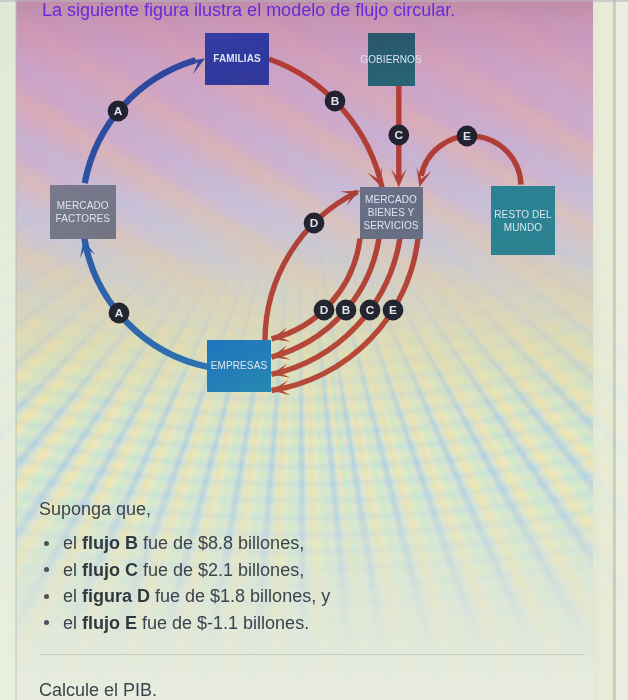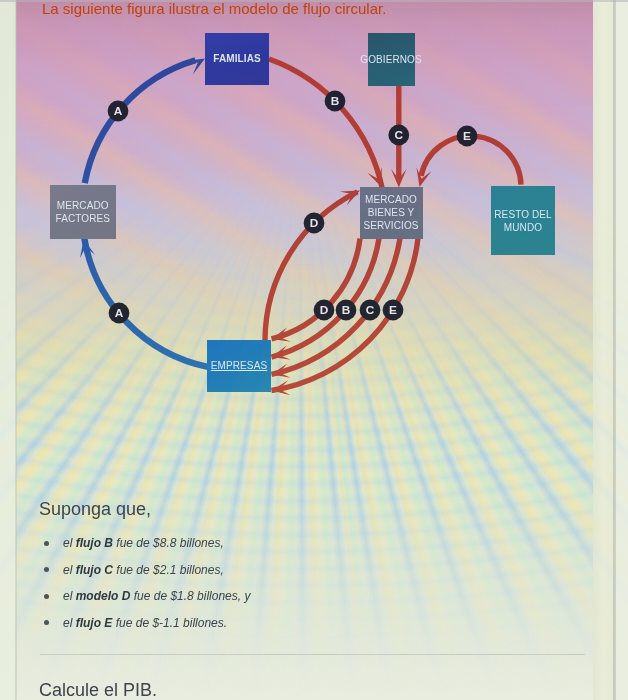--- a/index.html
+++ b/index.html
@@ -50,44 +50,44 @@
       background:#b9beb2;opacity:.45;}
   .right-edge{position:absolute;left:593px;top:0;width:22px;height:700px;
       background:linear-gradient(90deg,#e2e6d2 0%,#e9ecd8 45%,#e6e9d4 100%);}
   .right-edge2{position:absolute;left:613px;top:0;width:3px;height:700px;
       background:linear-gradient(90deg,#b8bdb2 0%,#c5cabe 100%);opacity:.75;}
   .right-edge3{position:absolute;left:616px;top:0;width:12px;height:700px;
       background:#eaeee0;}
   .top-edge{position:absolute;left:0;top:0;width:628px;height:2px;
       background:#b6b3bd;opacity:.55;}
 
-  .intro{position:absolute;left:42px;top:0px;font-size:15px;color:#c2410c;
+  .intro{position:absolute;left:42px;top:0px;font-size:18px;color:#6d28d9;
       letter-spacing:0px;white-space:nowrap;}
 
   .figure{position:absolute;left:18px;top:6px;width:575px;height:473px;
       filter:blur(0.55px) saturate(.94);opacity:.93;}
   svg.diagram{position:absolute;left:0;top:0;}
 
   .box{position:absolute;display:flex;align-items:center;justify-content:center;
       text-align:center;color:#dce9f4;font-size:10px;line-height:13px;
       letter-spacing:.1px;font-weight:400;white-space:pre-line;}
 
   #b-familias{left:187px;top:26.5px;width:64px;height:52.5px;background:linear-gradient(160deg,#2838ad 0%,#2231a2 55%,#27309c 100%);font-weight:bold;}
   #b-gobiernos{left:349.5px;top:26.5px;width:47px;height:53px;background:linear-gradient(165deg,#1c5168 0%,#1a5a6e 50%,#196273 100%);}
   #b-mf{left:32px;top:178.5px;width:65.5px;height:54px;background:linear-gradient(160deg,#73768a 0%,#6e7283 55%,#6c7080 100%);}
   #b-mb{left:341.5px;top:181px;width:63px;height:51.5px;background:linear-gradient(160deg,#636b86 0%,#5f687f 55%,#5e6a7c 100%);}
   #b-rm{left:473px;top:180px;width:64px;height:69px;background:linear-gradient(160deg,#1a7e92 0%,#1a7f90 55%,#1c7f8c 100%);}
-  #b-emp{left:189px;top:334px;width:64px;height:51.5px;background:linear-gradient(150deg,#0e6fc4 0%,#1076bd 45%,#1584b4 100%);text-decoration:underline;}
+  #b-emp{left:189px;top:334px;width:64px;height:51.5px;background:linear-gradient(150deg,#0e6fc4 0%,#1076bd 45%,#1584b4 100%);}
 
   .qtext{position:absolute;color:#3e444c;font-size:18px;}
   #prompt{left:39px;top:499px;}
   #question{left:39px;top:680px;}
   .bullets{position:absolute;left:38px;top:530px;width:470px;margin:0;padding:0;list-style:none;}
-  .bullets li{position:relative;font-size:12px;color:#3b434d;line-height:26.6px;
-      padding-left:25px;font-style:italic;}
+  .bullets li{position:relative;font-size:18px;color:#3b434d;line-height:26.6px;
+      padding-left:25px;}
   .bullets li .dot{position:absolute;left:5.5px;top:10.5px;width:5px;height:5px;
       border-radius:50%;background:#4d525b;}
   .bullets b{font-weight:700;color:#303840;}
   .hr{position:absolute;left:40px;top:654px;width:545px;height:1px;background:#bfc5b9;opacity:.8;}
 </style>
 </head>
 <body>
 
 <div class="page">
   <div class="bg-layer bg-base"></div>
@@ -175,18 +175,18 @@
 SERVICIOS</div>
     <div class="box" id="b-rm">RESTO DEL
 MUNDO</div>
     <div class="box" id="b-emp">EMPRESAS</div>
   </div>
 
   <div class="qtext" id="prompt">Suponga que,</div>
   <ul class="bullets">
       <li><span class="dot"></span><span>el </span><b>flujo B</b><span> fue de $8.8 billones,</span></li>
       <li><span class="dot"></span><span>el </span><b>flujo C</b><span> fue de $2.1 billones,</span></li>
-      <li><span class="dot"></span><span>el </span><b>modelo D</b><span> fue de $1.8 billones, y</span></li>
+      <li><span class="dot"></span><span>el </span><b>figura D</b><span> fue de $1.8 billones, y</span></li>
       <li><span class="dot"></span><span>el </span><b>flujo E</b><span> fue de $-1.1 billones.</span></li>
     </ul>
   <div class="hr"></div>
   <div class="qtext" id="question">Calcule el PIB.</div>
 </div>
 
 </body></html>

